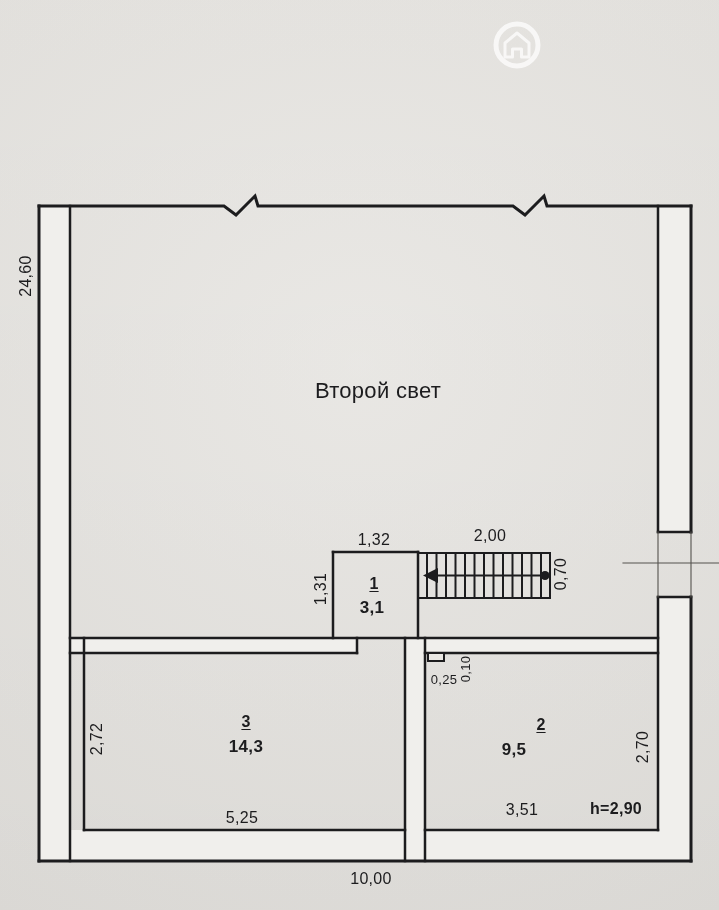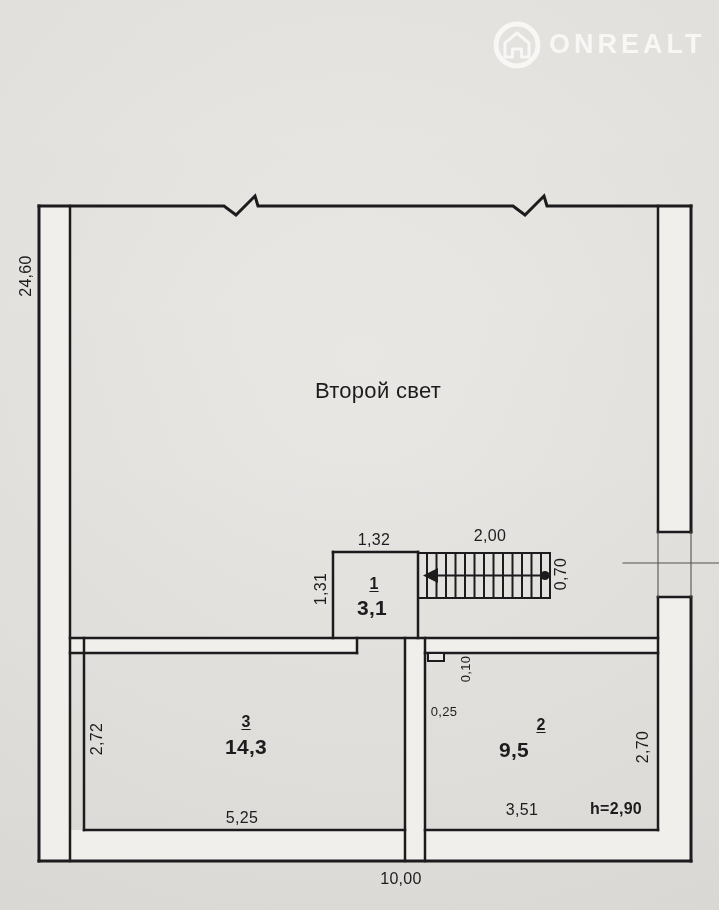--- a/index.html
+++ b/index.html
@@ -22,41 +22,40 @@
   .lbl{
     position:absolute;
     transform:translate(-50%,-50%);
     white-space:nowrap;
     color:#1c1c1e;
     font-size:16px;
     letter-spacing:0.3px;
   }
   .rot{transform:translate(-50%,-50%) rotate(-90deg);}
   .roomnum{font-weight:bold;text-decoration:underline;text-underline-offset:2px;font-size:16px;}
-  .roomarea{font-weight:bold;font-size:21px;}
+  .roomarea{font-weight:bold;font-size:17px;}
   .bold{font-weight:bold;}
   .small{font-size:13px;}
   .wm-text{
     position:absolute;left:549px;top:29px;
     font-size:27px;font-weight:bold;letter-spacing:4px;
     color:rgba(255,255,255,0.72);
   }
 </style>
 </head>
 <body style="--paper: #e9e7e3; --line: #1c1c1e; --wall_fill: #f0efec; --watermark: #ffffff;">
 
 <div id="stage">
 
   <svg width="719" height="90">
     <g stroke="rgba(255,255,255,0.72)" fill="none">
       <circle cx="517" cy="45" r="21" stroke-width="5"></circle>
       <path d="M517 33 L529 43 L529 57 L521.5 57 L521.5 49 L512.5 49 L512.5 57 L505 57 L505 43 Z" stroke-width="3" stroke-linejoin="round"></path>
     </g>
   </svg>
-  <div class="wm-text">ONREALT</div>
 
   <svg width="719" height="910" viewBox="0 0 719 910">
     <g fill="var(--wall_fill,#f0efec)" stroke="none">
       <rect x="39" y="206" width="31" height="655"></rect>
       <rect x="658" y="206" width="33" height="326"></rect>
       <rect x="658" y="597" width="33" height="264"></rect>
       <rect x="39" y="830" width="652" height="31"></rect>
       <rect x="70" y="638" width="287" height="15"></rect>
       <rect x="425" y="638" width="233" height="15"></rect>
       <rect x="405" y="638" width="20" height="223"></rect>
@@ -144,30 +143,30 @@
   <div class="lbl" style="left:378px;top:391px;font-size:22px;">Второй свет</div>
 
   <div class="lbl" style="left:374px;top:540px;">1,32</div>
   <div class="lbl" style="left:490px;top:536px;">2,00</div>
   <div class="lbl rot" style="left:321px;top:589px;">1,31</div>
   <div class="lbl rot" style="left:561px;top:574px;">0,70</div>
 
   <div class="lbl roomnum" style="left:374px;top:584px;">1</div>
   <div class="lbl roomarea" style="left:372px;top:608px;">3,1</div>
 
-  <div class="lbl small" style="left:444px;top:711px;">0,25</div>
+  <div class="lbl small" style="left:444px;top:679px;">0,25</div>
   <div class="lbl rot small" style="left:465px;top:669px;">0,10</div>
 
   <div class="lbl roomnum" style="left:246px;top:722px;">3</div>
   <div class="lbl roomarea" style="left:246px;top:747px;text-align:center;">14,3</div>
 
   <div class="lbl roomnum" style="left:541px;top:725px;">2</div>
   <div class="lbl roomarea" style="left:514px;top:750px;">9,5</div>
 
   <div class="lbl rot" style="left:97px;top:739px;">2,72</div>
   <div class="lbl rot" style="left:643px;top:747px;">2,70</div>
 
   <div class="lbl" style="left:242px;top:818px;">5,25</div>
   <div class="lbl" style="left:522px;top:810px;">3,51</div>
   <div class="lbl bold" style="left:616px;top:809px;text-align:right;">h=2,90</div>
 
-  <div class="lbl" style="left:371px;top:879px;margin-left:30px;">10,00</div>
+  <div class="lbl" style="left:371px;top:879px;">10,00</div>
 </div>
 
 </body></html>

